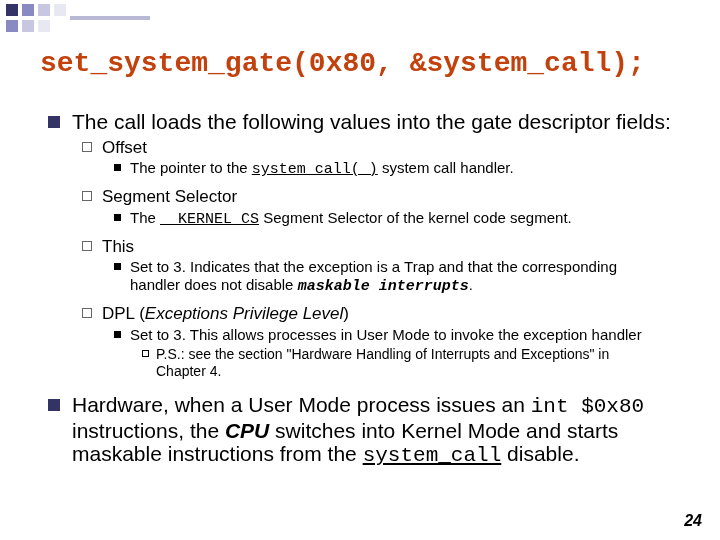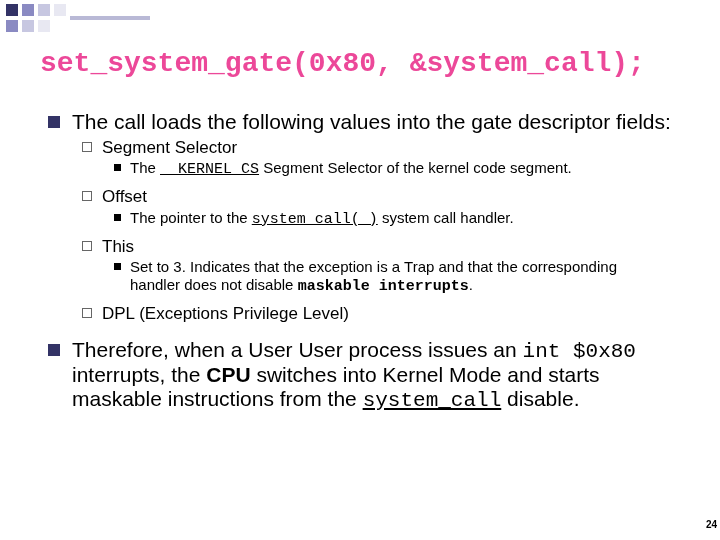--- a/index.html
+++ b/index.html
@@ -42,21 +42,21 @@
     background: #b9b9d6;
   }
   .title {
     position: absolute;
     top: 48px;
     left: 40px;
     right: 20px;
     font-family: "Courier New", Courier, monospace;
     font-weight: bold;
     font-size: 28px;
-    color: #ec4899;
+    color: #c2410c;
     white-space: nowrap;
   }
   .content {
     position: absolute;
     top: 102px;
     left: 40px;
     right: 30px;
   }
   ul { list-style: none; margin: 8px; padding: 0; }
   .lvl1 > li { position: relative; padding-left: 24px; margin-bottom: 14px; font-size: 21px; line-height: 1.12; }
@@ -77,28 +77,29 @@
     width: 7px; height: 7px; background: #000;
   }
   .lvl4 { margin-top: 2px; }
   .lvl4 > li { position: relative; padding-left: 18px; margin-top: 2px; font-size: 14px; line-height: 1.2; }
   .lvl4 > li::before {
     content: ""; position: absolute; left: 4px; top: 4px;
     width: 7px; height: 7px; border: 1px solid #000; box-sizing: border-box;
   }
   .mono { font-family: "Courier New", Courier, monospace; }
   .u { text-decoration: underline; }
-  .b { font-weight: bold; }
-  .i { }
+  .b { font-weight: bold; font-style: italic; }
+  .i { font-style: italic; }
   .pagenum {
     position: absolute;
     bottom: 10px;
-    right: 3px;
-    font-size: 10px;
+    right: 18px;
+    font-size: 16px;
     font-weight: bold;
+    font-style: italic;
   }
 </style>
 </head>
 <body>
 
 <div class="slide">
 
   <div class="corner">
     <div class="row1">
       <div class="sq c-dk"></div>
@@ -115,48 +116,58 @@
   </div>
 
   <div class="title mono">set_system_gate(0x80, &amp;system_call);</div>
 
   <div class="content">
     <ul class="lvl1">
       <li>
         <span>The call loads the following values into the gate descriptor fields:</span>
         <ul class="lvl2">
           <li>
+            <span>Offset</span>
+            <ul class="lvl3">
+              <li>
+                <span>The pointer to the </span><span class="mono u">system_call( )</span><span> system call handler.</span>
+              </li>
+            </ul>
+          </li>
+          <li>
             <span>Segment Selector</span>
             <ul class="lvl3">
               <li>
                 <span>The </span><span class="mono u">__KERNEL_CS</span><span> Segment Selector of the kernel code segment.</span>
-              </li>
-            </ul>
-          </li>
-          <li>
-            <span>Offset</span>
-            <ul class="lvl3">
-              <li>
-                <span>The pointer to the </span><span class="mono u">system_call( )</span><span> system call handler.</span>
               </li>
             </ul>
           </li>
           <li>
             <span>This</span>
             <ul class="lvl3">
               <li>
                 <span>Set to 3. Indicates that the exception is a Trap and that the corresponding handler does not disable </span><span class="mono b i">maskable interrupts</span><span>.</span>
               </li>
             </ul>
           </li>
           <li>
             <span>DPL </span><span>(</span><span class="i">Exceptions Privilege Level</span><span>)</span>
+            <ul class="lvl3">
+              <li>
+                <span>Set to 3. This allows processes in User Mode to invoke the exception handler</span>
+                <ul class="lvl4">
+                  <li>
+                    <span>P.S.: see the section "Hardware Handling of Interrupts and Exceptions" in Chapter 4.</span>
+                  </li>
+                </ul>
+              </li>
+            </ul>
           </li>
         </ul>
       </li>
       <li>
-        <span>Therefore, when a User User process issues an </span><span class="mono" style="white-space:nowrap">int $0x80</span><span> interrupts, the </span><span class="b">CPU</span><span> switches into Kernel Mode and starts maskable instructions from the </span><span class="mono u">system_call</span><span> disable.</span>
+        <span>Hardware, when a User Mode process issues an </span><span class="mono" style="white-space:nowrap">int $0x80</span><span> instructions, the </span><span class="b">CPU</span><span> switches into Kernel Mode and starts maskable instructions from the </span><span class="mono u">system_call</span><span> disable.</span>
       </li>
     </ul>
   </div>
 
   <div class="pagenum">24</div>
 </div>
 
 </body></html>

